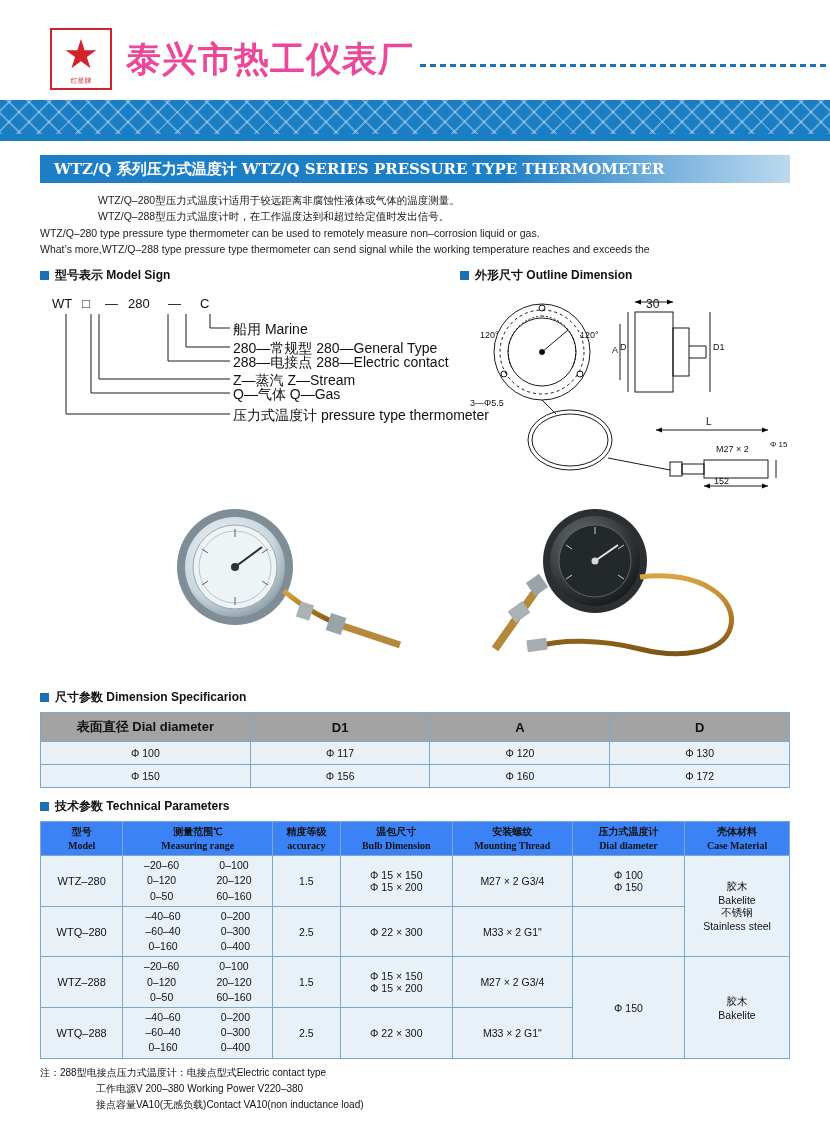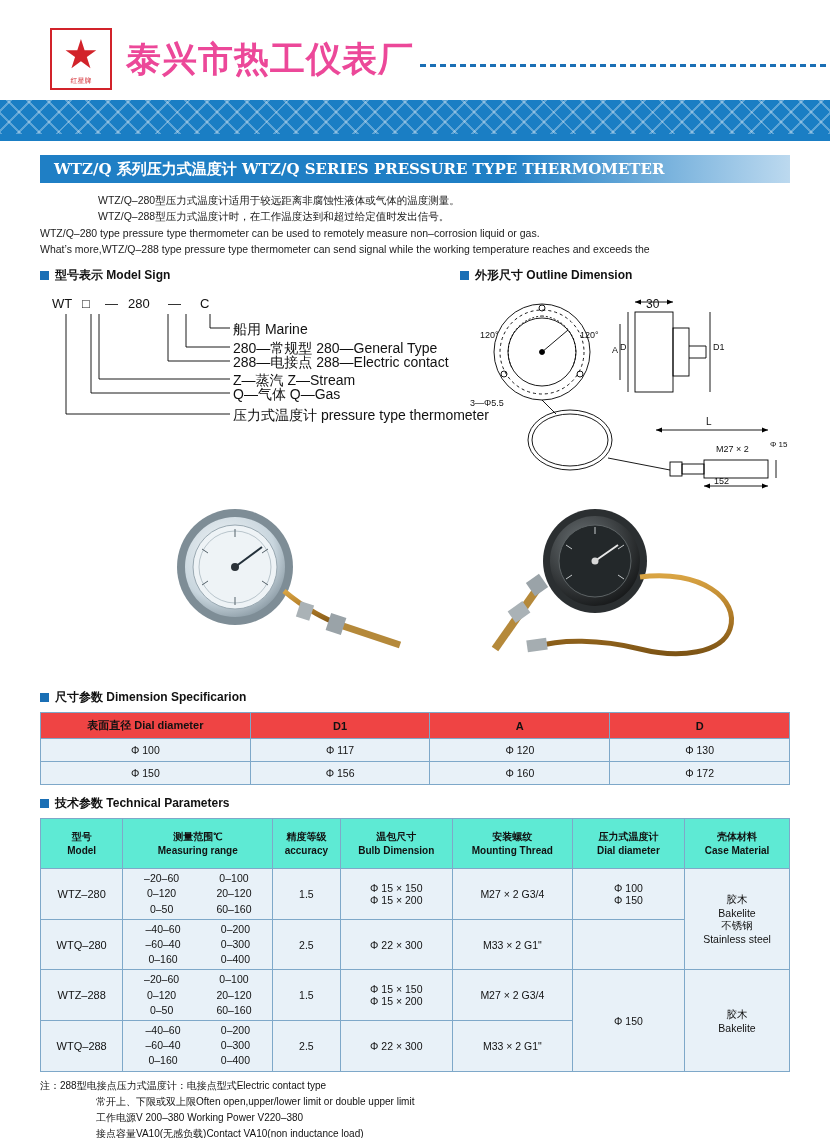--- a/index.html
+++ b/index.html
@@ -107,25 +107,25 @@
   
   .outline-wrap { position:relative; height: 205px; }
   .outline-wrap svg { position:absolute; left:0; top:0; }
   
   .photos { position:relative; height: 180px; margin-top: 4px; }
   .photos svg { position:absolute; left:0; top:0; }
   
   table { border-collapse: collapse; width: 100%; font-size: 10.5px; }
   table td, table th { border: 1px solid #7ea8c9; text-align:center; }
   .dim-table th {
-    background:#ef4444; font-weight:bold; padding:5px 0; font-size: 11px;
+    background:#a3a3a3; font-weight:bold; padding:5px 0; font-size: 13px;
   }
   .dim-table td { background:#e8f1f8; padding:5px 0; }
   .tech-table th {
-    background:#5eead4; font-weight:bold; padding:11px 2px; font-size:10px; line-height:1.35;
+    background:#3b82f6; font-weight:bold; padding:3px 2px; font-size:10px; line-height:1.35;font-family:Liberation Serif, serif;
   }
   .tech-table td { background:#e8f1f8; padding:2px 2px; font-size:10.5px; }
   .tech-table td.model { font-size:11px; }
   .rng { display:flex; justify-content:space-around; line-height:1.45; }
   .rng span { display:block; }
   .notes { font-size:10px; line-height:1.6; margin-top:6px; }
   .notes .ind { padding-left: 56px; }
 </style>
 </head>
 <body>
@@ -514,18 +514,17 @@
         </td>
         <td>2.5</td>
         <td>Φ 22 × 300</td>
         <td>M33 × 2   G1"</td>
       </tr>
     </tbody>
   </table>
 
   <div class="notes">
     <div>注：288型电接点压力式温度计：电接点型式Electric contact type</div>
-    <div class="ind">常开上、下限或双上限Often open,upper/lower limit or double upper limit</div>
     <div class="ind">工作电源V 200–380 Working Power V220–380</div>
     <div class="ind">接点容量VA10(无感负载)Contact VA10(non inductance load)</div>
   </div>
 
 </div>
 
 </body></html>

